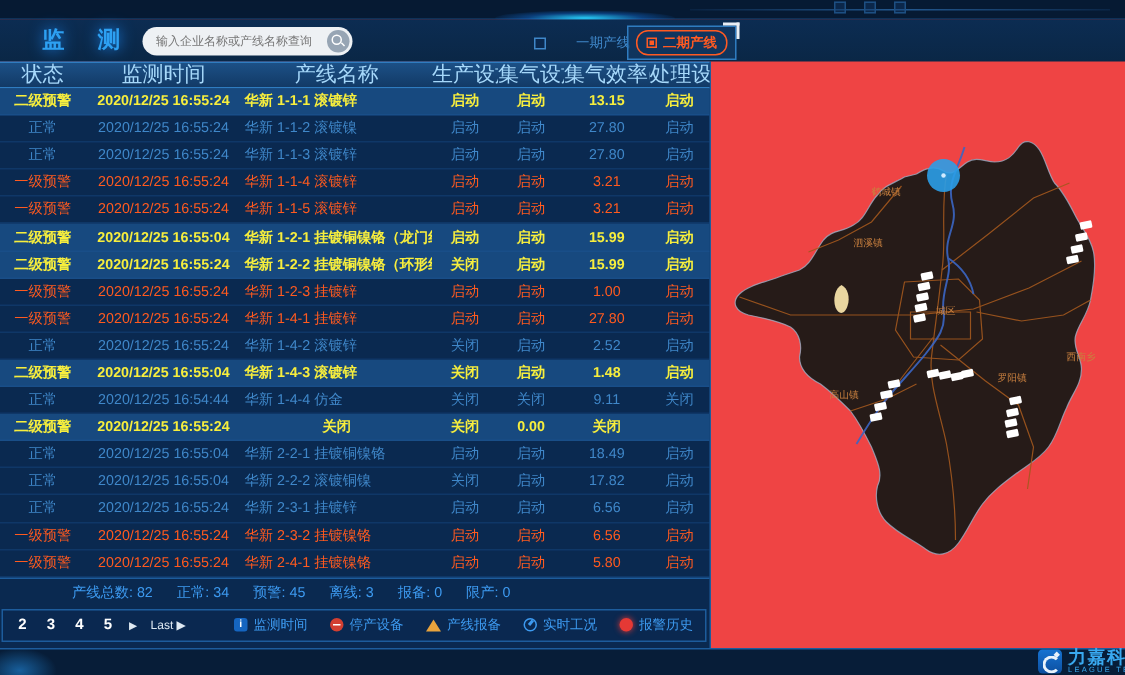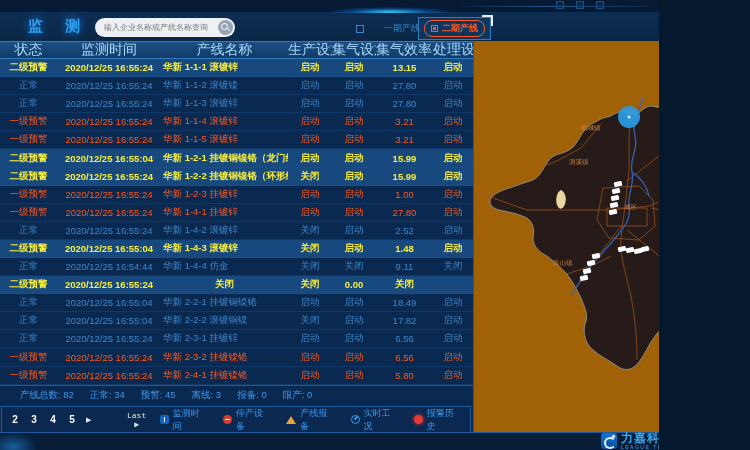--- a/index.html
+++ b/index.html
@@ -1,19 +1,19 @@
 <!DOCTYPE html>
 <html><head>
 <meta charset="utf-8">
 <style>
   * { margin:0; padding:0; box-sizing:border-box; }
   html,body { width:750px; height:450px; overflow:hidden; background:#04182e; }
   .screen {
-    position:relative; width:659px; height:450px; overflow:hidden;
-    background:#a16207; font-family:"Liberation Sans", sans-serif;
+    position:relative; width:750px; height:450px; overflow:hidden;
+    background:#ef4444; font-family:"Liberation Sans", sans-serif;
   }
   
   .topstrip { position:absolute; top:0; left:0; right:0; height:13px; background:#061a33; border-bottom:1px solid #0f3158; }
   .glow-arc { position:absolute; top:7px; left:330px; width:120px; height:10px; border-radius:50%;
     background:radial-gradient(ellipse at center, rgba(40,210,255,.95) 0%, rgba(20,130,255,.35) 45%, rgba(0,90,200,0) 75%); }
   .deco-line { position:absolute; top:6px; left:460px; right:10px; height:1px; background:linear-gradient(90deg, rgba(40,110,190,.1), rgba(60,140,220,.55), rgba(40,110,190,.15)); }
   .deco-sq { position:absolute; top:1px; width:8px; height:8px; border:1px solid #1d4f82; background:rgba(20,60,110,.4); }
   
   .header { position:absolute; top:13px; left:0; right:0; height:28px;
     background:linear-gradient(#0c2c52,#0a2746); }
@@ -52,31 +52,31 @@
   .thead .th { text-align:center; white-space:nowrap; overflow:hidden; }
   .tbody { flex:0 0 auto; }
   .tr { height:18.1px; display:grid; grid-template-columns:57px 104px 127px 44px 44px 57px 40px;
     align-items:center; font-size:9.5px; border-bottom:1px solid rgba(30,90,160,.3); cursor:pointer; }
   .tr .td { text-align:center; white-space:nowrap; overflow:hidden; }
   .tr .td.c2 { text-align:left; padding-left:2px; }
   .tr.normal { color:#3f87c9; }
   .tr.level1 { color:#ff5a1f; }
   .tr.level2 { color:#f7ee3d; background:#17497f; font-weight:bold; }
   
-  .stats { flex:0 0 20px; display:flex; align-items:center; gap:16px; padding-left:20px;
+  .stats { flex:0 0 20px; display:flex; align-items:center; gap:16px; padding-left:48px;
     color:#3d9af0; font-size:9.5px; border-top:1px solid #1d5c9c; }
   .stat { white-space:nowrap; }
   
   .pager { flex:0 0 22px; margin:1px 2px 2px 1px; border:1px solid #1d5c9c;
     display:flex; align-items:center; padding:0 8px; gap:9px; background:rgba(10,40,80,.4); }
   .page-num { color:#fff; font-weight:bold; font-size:10px; min-width:10px; text-align:center;
     background:none; border:none; cursor:pointer; font-family:"Liberation Sans",sans-serif; }
   .page-next { color:#dfe9f2; font-size:7px; background:none; border:none; cursor:pointer; }
   .page-last { color:#dfe9f2; font-size:8px; background:none; border:none; cursor:pointer;
-    font-family:Liberation Mono, monospace;margin-left:22px; }
+    font-family:Liberation Sans, sans-serif; }
   .legend { margin-left:auto; display:flex; gap:15px; }
   .legend-item { display:flex; align-items:center; gap:4px; cursor:pointer; }
   .legend-item .lbl { font-size:9px; color:#3d9af0; }
   .ic { flex:0 0 auto; }
   .ic-info { width:9px; height:9px; background:#1565c0; border-radius:2px; color:#fff;
     font-size:7px; line-height:9px; text-align:center; font-weight:bold; }
   .ic-info::before { content:"i"; }
   .ic-stop { width:9px; height:9px; border-radius:50%; background:#d23f31; position:relative; }
   .ic-stop::after { content:""; position:absolute; left:2px; top:3.7px; width:5px; height:1.6px; background:#fff; }
   .ic-tri { width:0; height:0; border-left:5px solid transparent; border-right:5px solid transparent;

